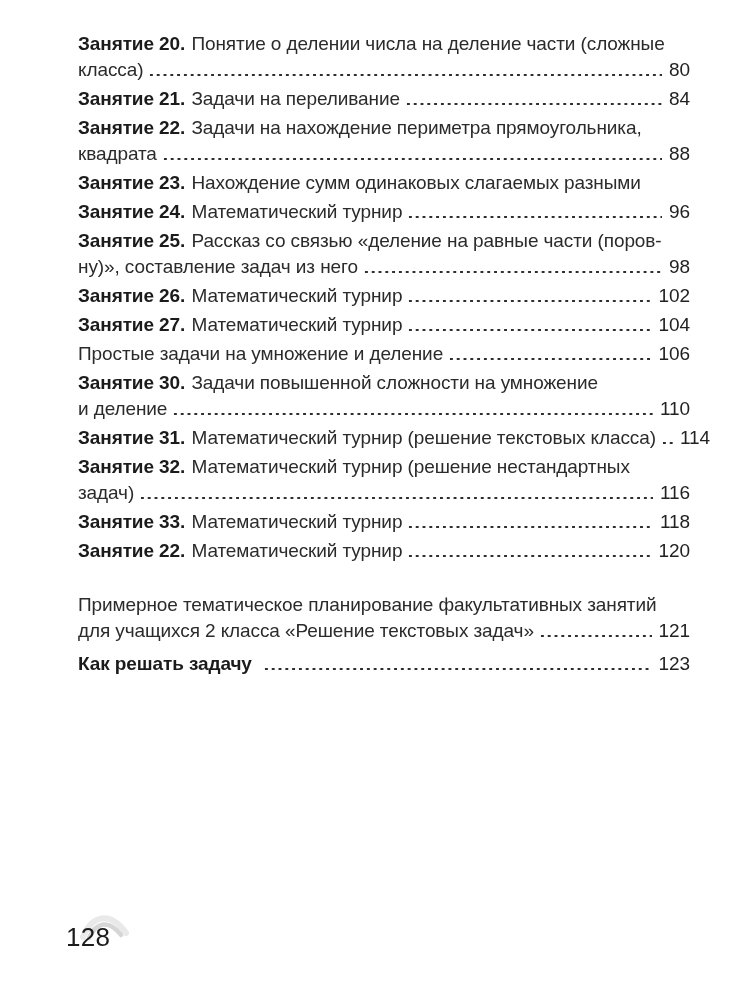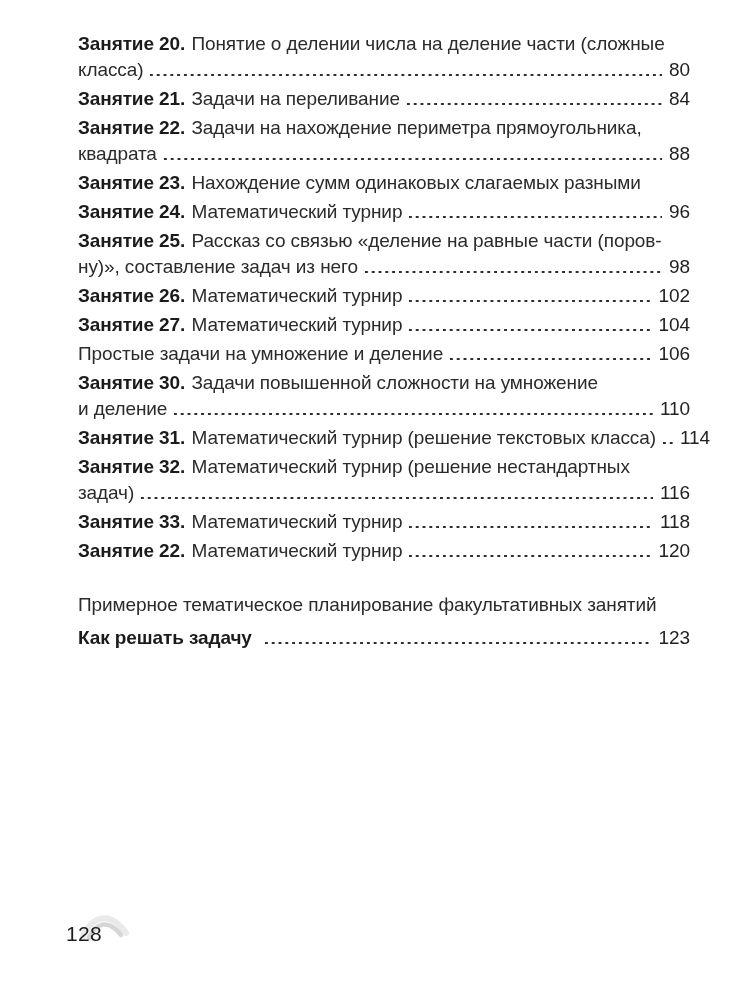--- a/index.html
+++ b/index.html
@@ -60,21 +60,21 @@
     position: absolute;
     left: 12px;
     top: -11px;
     z-index: 0;
   }
   .folio .num {
     position: absolute;
     left: 0;
     top: 4px;
     z-index: 1;
-    font-size: 21px;
+    font-size: 26px;
     font-weight: 400;
     color: #1c1c1c;
     letter-spacing: 0.3px;
   }
 </style>
 </head>
 <body>
 
 <div class="page">
 
@@ -122,20 +122,21 @@
       </div>
       <div class="toc-entry">
         <div class="toc-line"><span class="toc-bold">Занятие 33.</span><span class="toc-text">Математический турнир</span><span class="toc-leader"></span><span class="toc-page">118</span></div>
       </div>
       <div class="toc-entry">
         <div class="toc-line"><span class="toc-bold">Занятие 22.</span><span class="toc-text">Математический турнир</span><span class="toc-leader"></span><span class="toc-page">120</span></div>
       </div>
       <div class="toc-extra">
         <div class="toc-entry">
           <div class="toc-line"><span class="toc-text">Примерное тематическое планирование факультативных занятий</span></div>
+          <div class="toc-line"><span class="toc-text">для учащихся 2 класса «Решение текстовых задач»</span><span class="toc-leader"></span><span class="toc-page">121</span></div>
         </div>
         <div class="toc-entry">
           <div class="toc-line"><span class="toc-bold">Как решать задачу</span><span class="toc-leader"></span><span class="toc-page">123</span></div>
         </div>
       </div>
     </main>
 
   <footer class="folio">
     <svg class="swoosh" width="54" height="42" viewBox="0 0 54 42" aria-hidden="true">
       <path d="M5 30 C 14 8, 32 4, 48 26" fill="none" stroke="#e9e9e9" stroke-width="6" stroke-linecap="round"></path>

